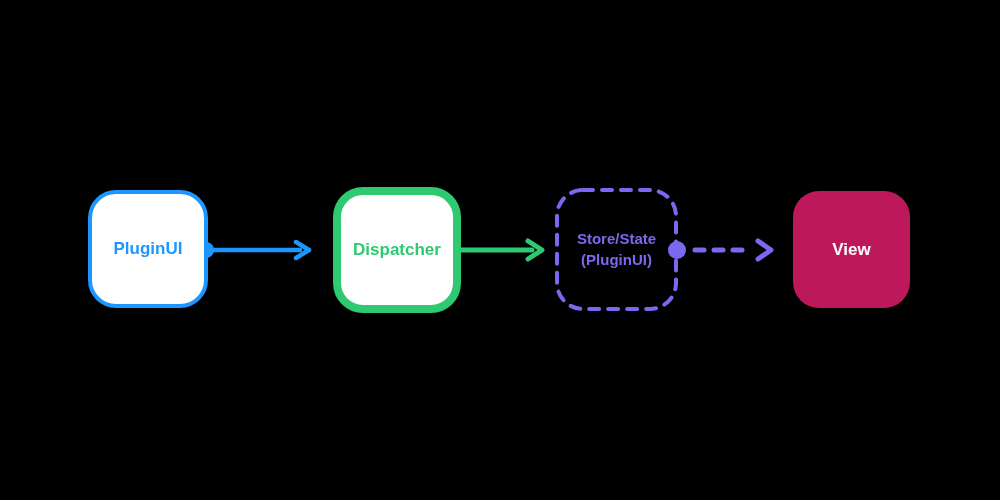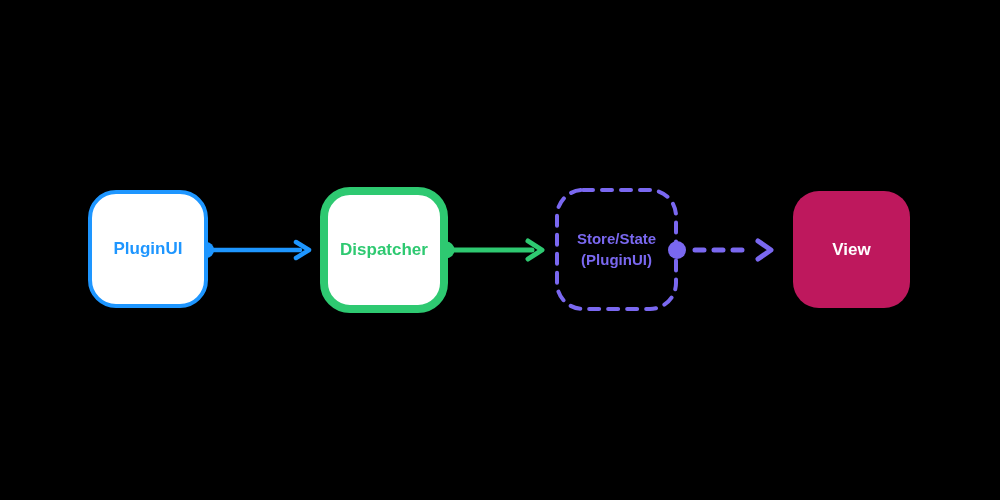--- a/index.html
+++ b/index.html
@@ -35,21 +35,21 @@
   .node-pluginui {
     left: 88px; top: 190px;
     width: 120px; height: 118px;
     background: #ffffff;
     border: 4px solid #1E96FF;
     border-radius: 28px;
     color: #1E96FF;
     font-size: 17px;
   }
   .node-dispatcher {
-    left: 320px; top: 187px;
+    left: 333px; top: 187px;
     width: 128px; height: 126px;
     background: #ffffff;
     border: 8px solid #2EC971;
     border-radius: 30px;
     color: #2EC971;
     font-size: 17px;
   }
   .node-store {
     left: 555px; top: 188px;
     width: 123px; height: 123px;

